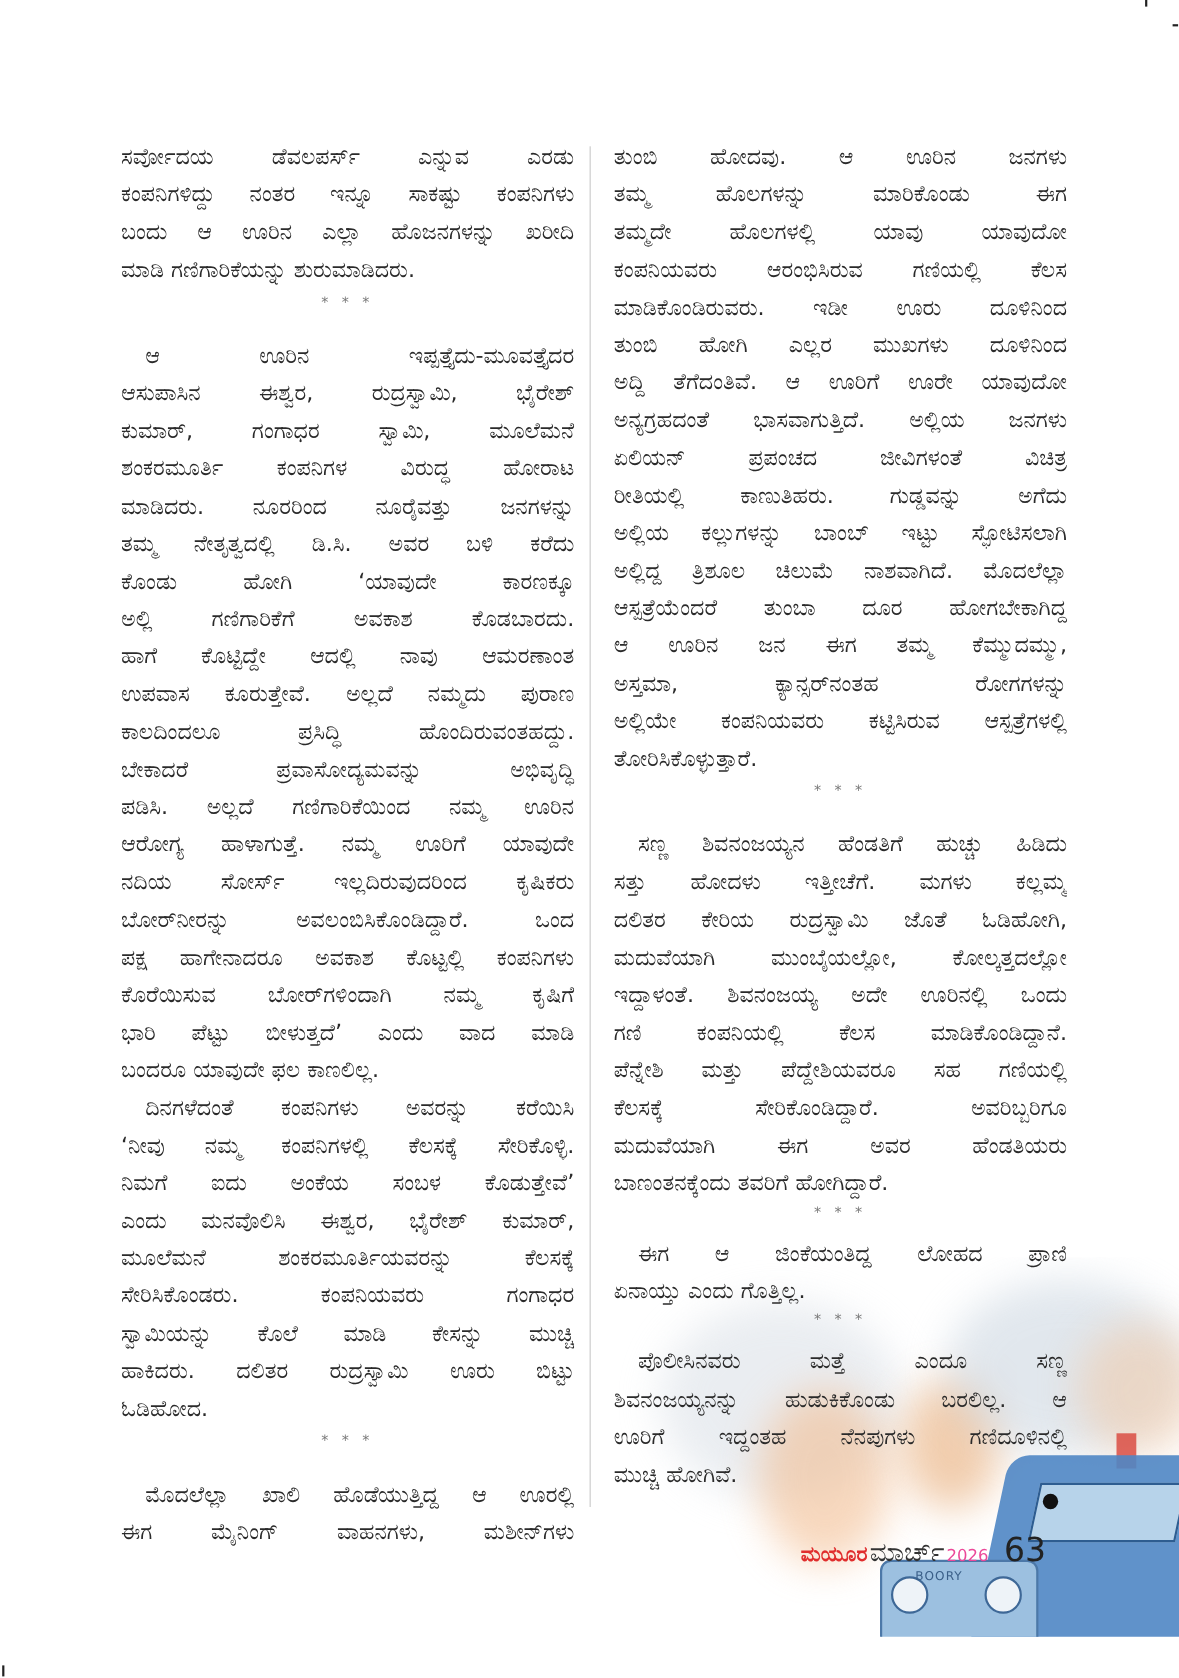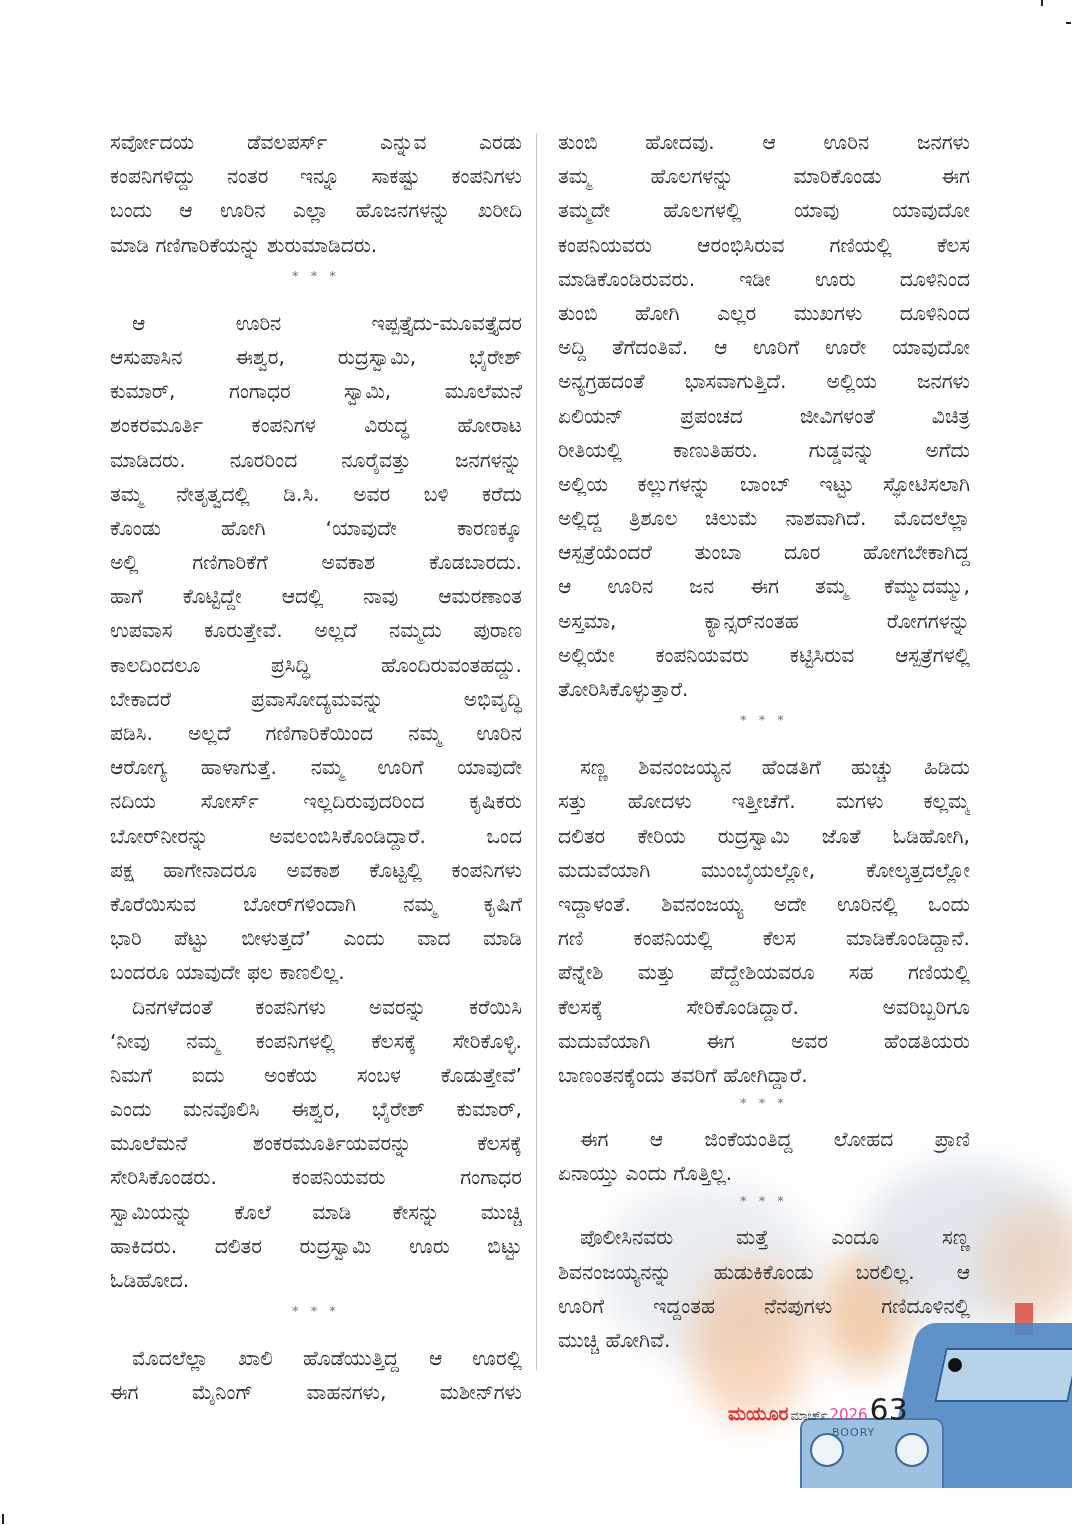--- a/index.html
+++ b/index.html
@@ -71,23 +71,23 @@
 
   .end-dot {
     position: absolute; left: 948px; top: 1358px; width: 14px; height: 14px;
     border-radius: 50%; background: #111;
   }
   .folio {
     position: absolute; left: 728px; top: 1392px; display: flex; align-items: baseline;
     gap: 2px; white-space: nowrap;
   }
   .brand { color: #e02d2d; font-weight: bold; font-size: 19px; }
-  .month { color: #333; font-size: 13px; }
+  .month { color: #333; font-size: 24px; }
   .year { color: #ec4899; font-size: 15px; }
-  .page-num { color: #222; font-size: 30px; margin-left: 0; }
+  .page-num { color: #222; font-size: 30px; margin-left: 12px; }
 </style>
 </head>
 <body>
 
 <div class="crop-mark cm-top"></div>
 <div class="crop-mark cm-right"></div>
 <div class="crop-mark cm-bottom"></div>
 
 <div class="illustration">
   <div class="wash" style="left:40px;top:40px;width:220px;height:180px;background:#d9dfe6;"></div>

